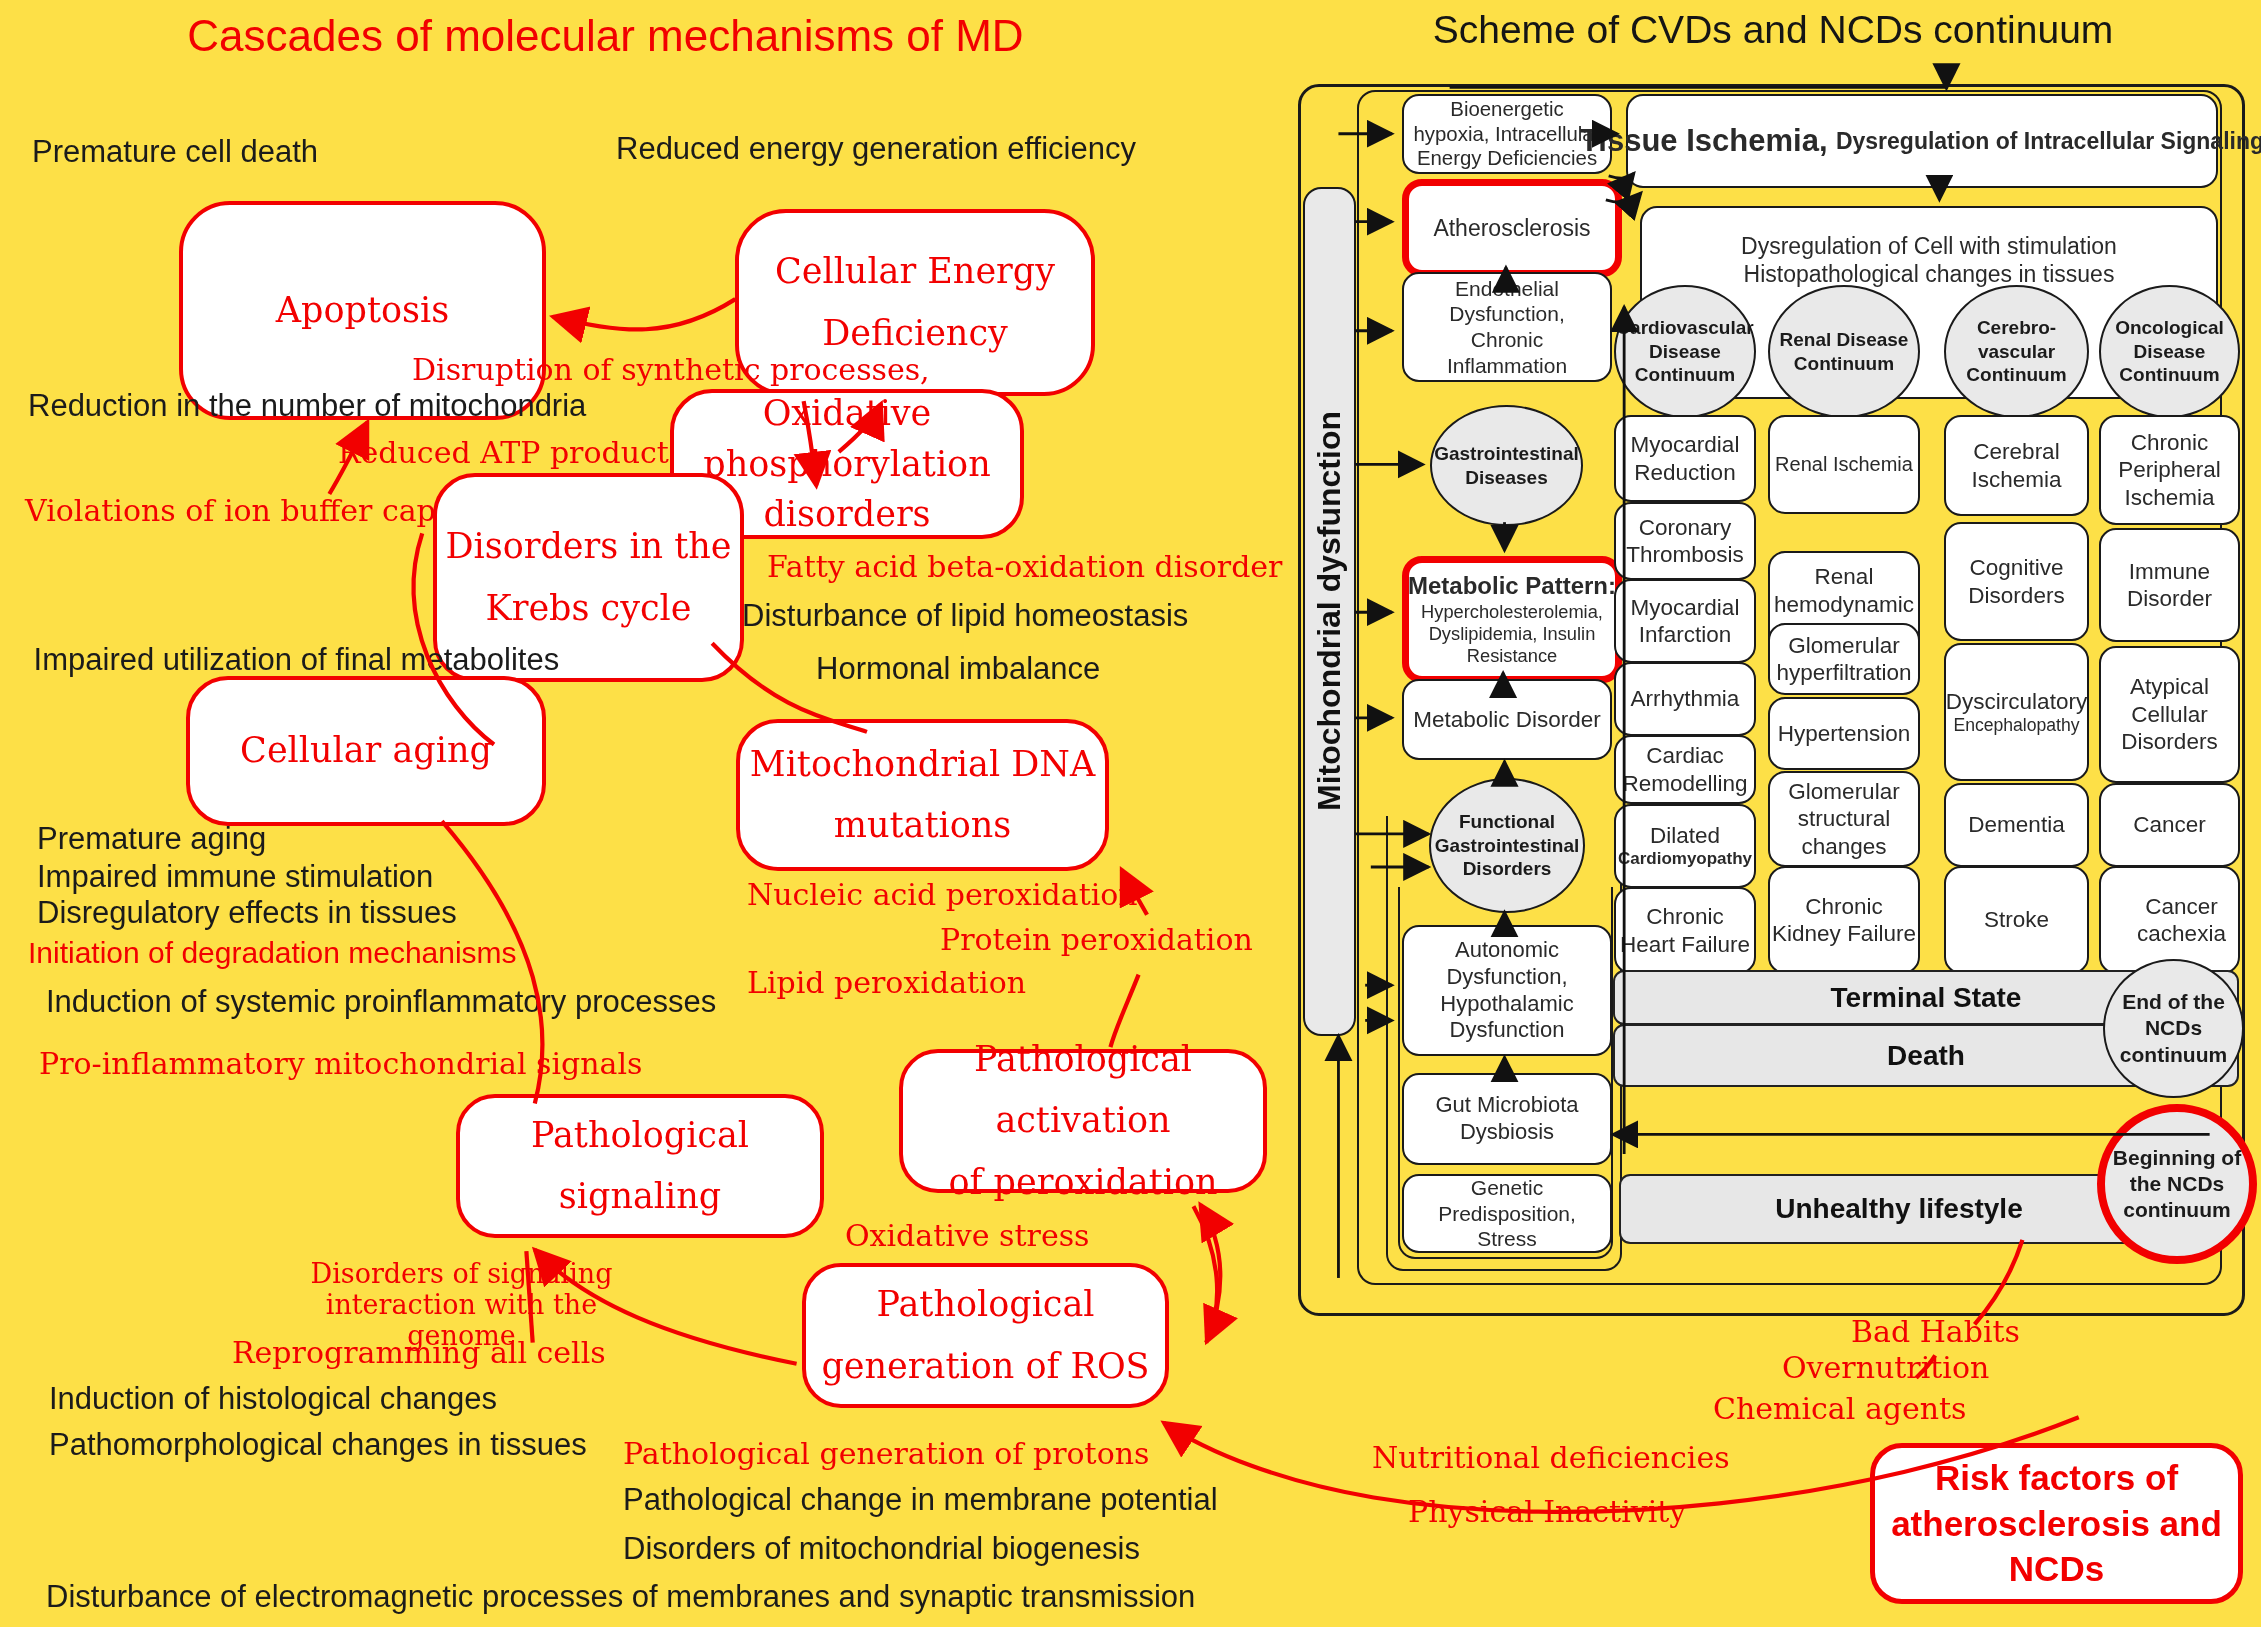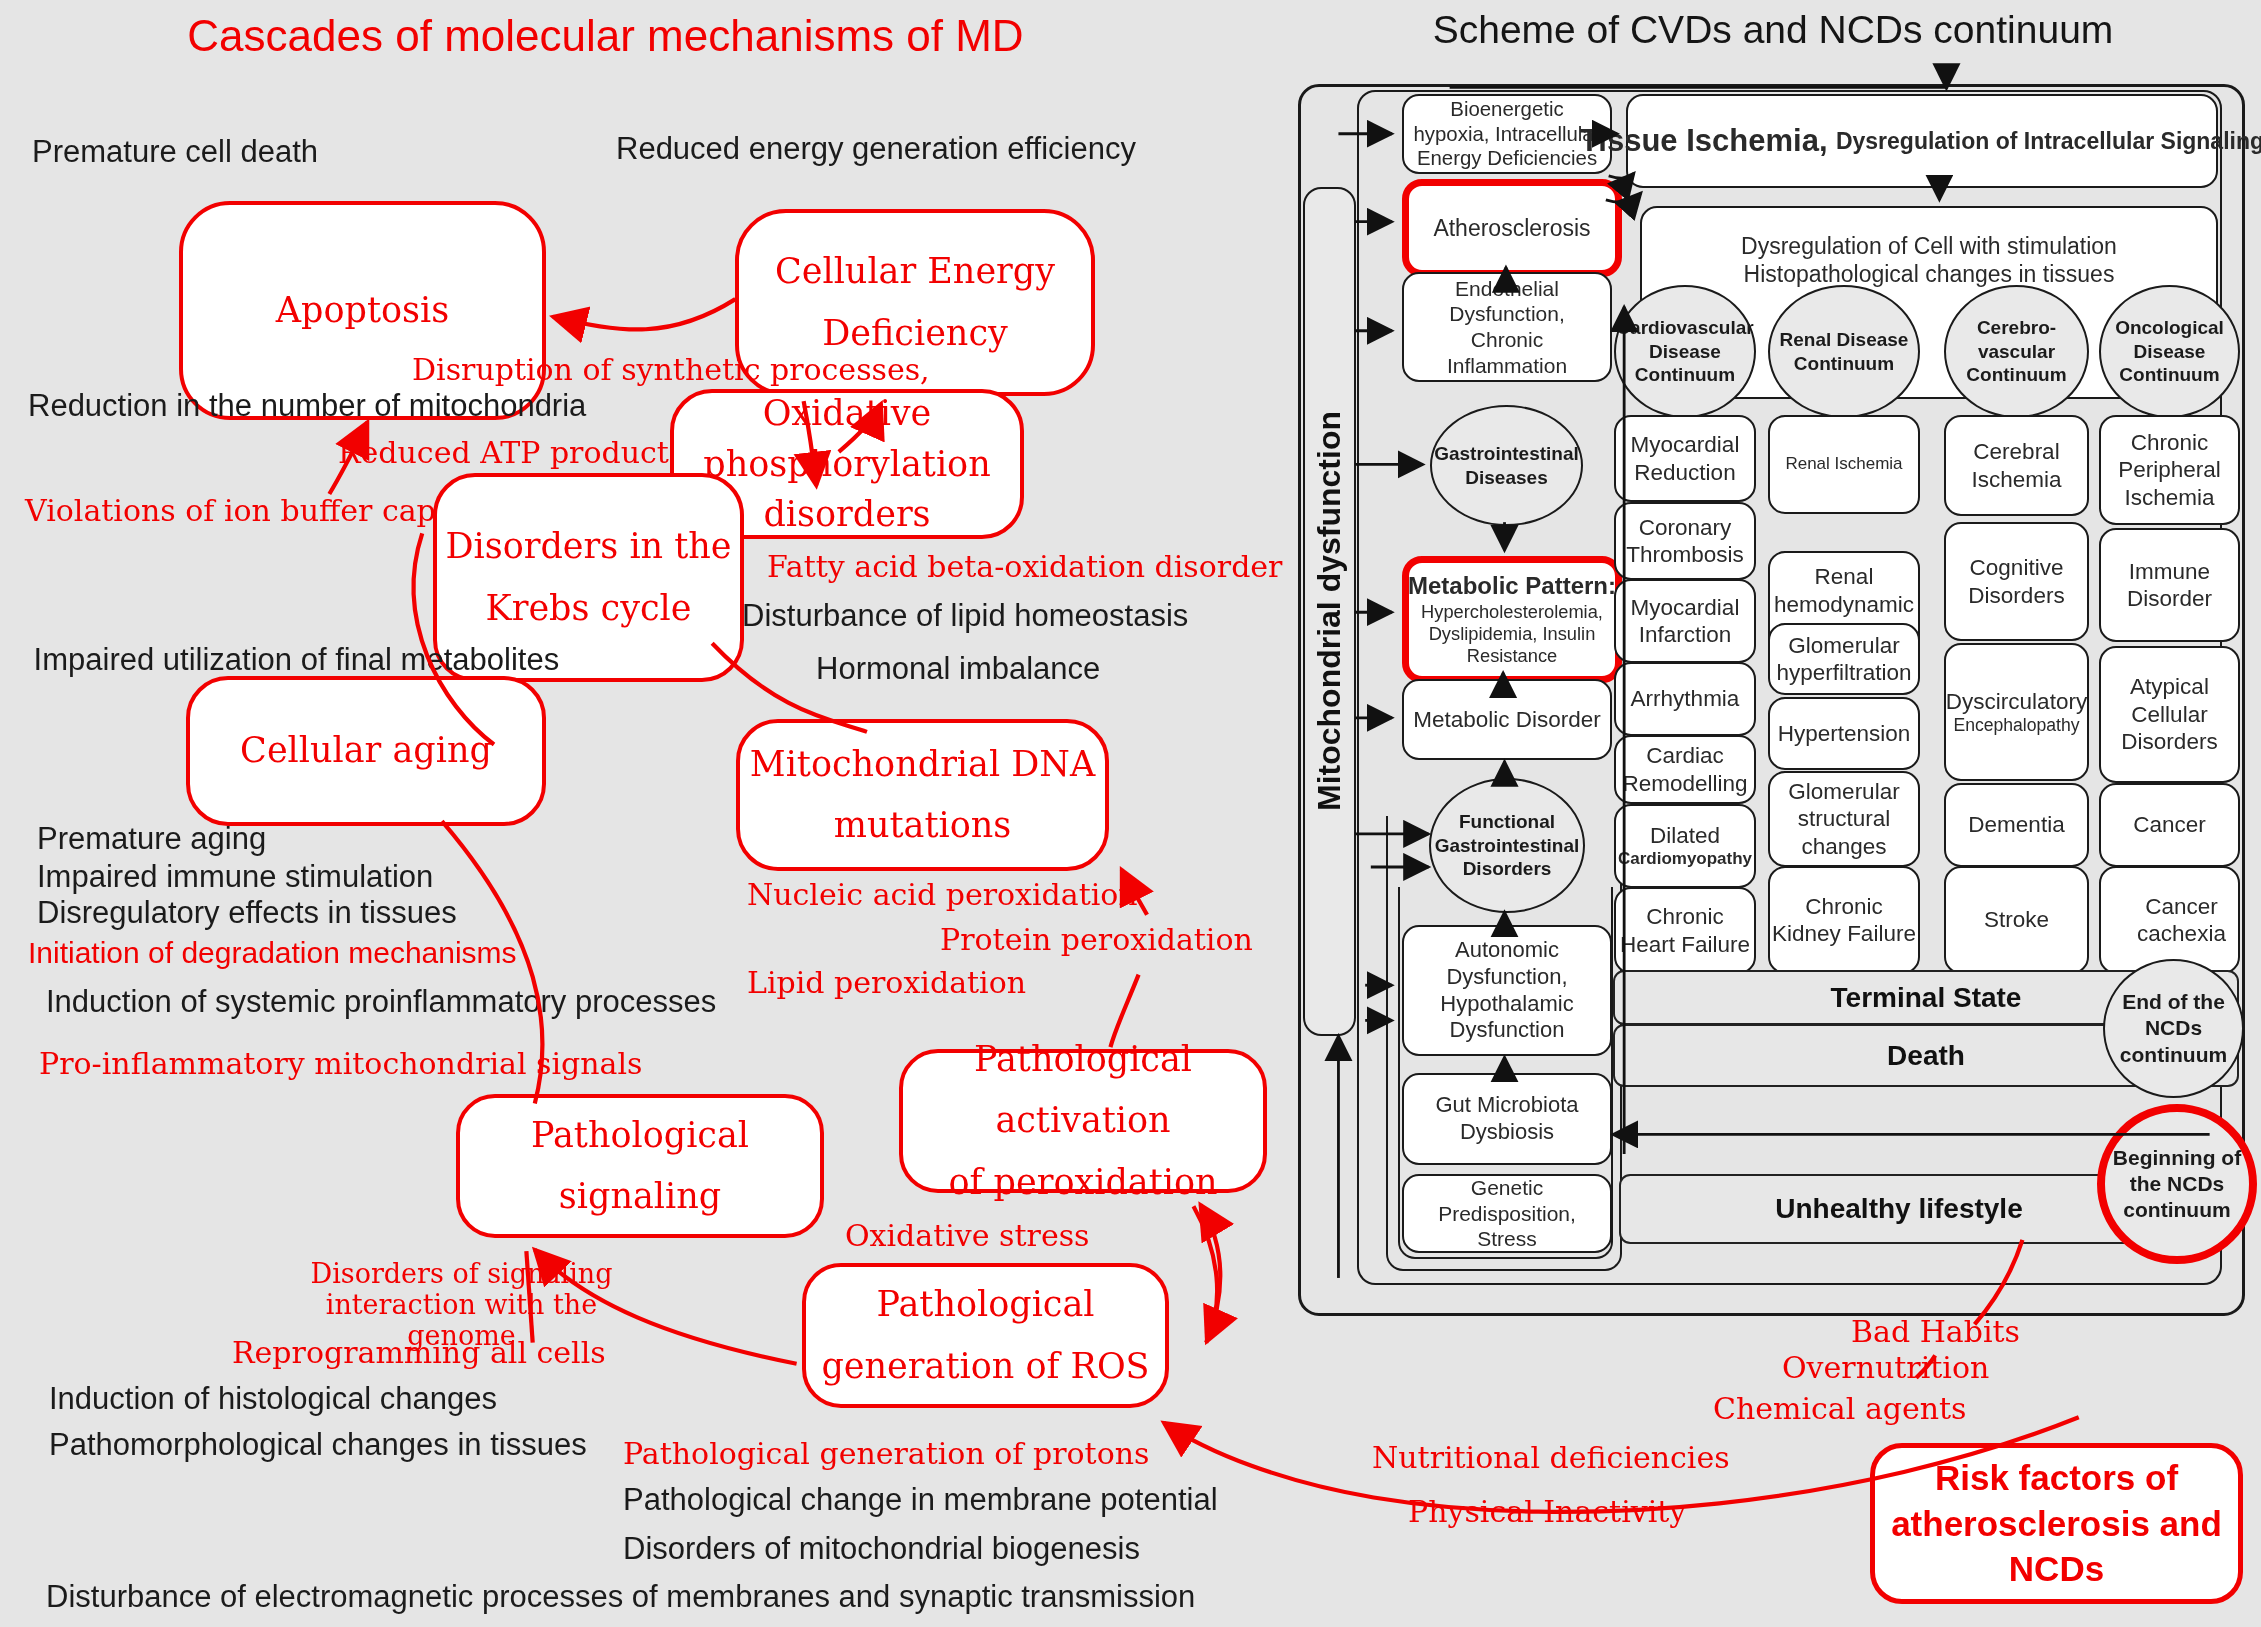--- a/index.html
+++ b/index.html
@@ -1,16 +1,16 @@
 <!DOCTYPE html>
 <html style="font-size:11.3px"><head>
 <meta charset="utf-8">
 <style>
   html,body{margin:0;padding:0;background:#fff;}
-  #canvas{position:relative;width:2261px;height:1627px;background:#e5e5e5;overflow:hidden;
+  #canvas{position:relative;width:2261px;height:1627px;background:#fde047;overflow:hidden;
           font-family:"Liberation Sans",sans-serif;}
   .abs{position:absolute;}
   
   .cas-title{font-size:44px;color:#f20000;text-align:center;white-space:nowrap;}
   .bk{font-size:31px;color:#1b1b1b;white-space:nowrap;line-height:1.15;}
   .rd{font-size:30px;color:#f20000;font-family:"DejaVu Serif",serif;white-space:nowrap;line-height:1.15;}
   .rd-sans{font-size:30px;color:#f20000;white-space:nowrap;line-height:1.15;}
   .rbox{border:4.2px solid #f20000;border-radius:42px;background:#fff;display:flex;
         align-items:center;justify-content:center;text-align:center;}
   .rbox span{white-space:pre-line;color:#f20000;font-family:"DejaVu Serif",serif;
@@ -211,21 +211,21 @@
         <span>Dilated</span>
         <span style="font-size: 17px; font-weight: bold;">Cardiomyopathy</span>
       </div>
       <div class="abs node" style="left: 1614px; top: 887px; width: 138px; height: 83px; font-size: 22.5px; flex-direction: column;">
         <span style="white-space: normal;">Chronic Heart Failure</span>
       </div>
       <div class="abs ell" style="left: 1768px; top: 285px; width: 148px; height: 129px; font-size: 19px;">
         <span>Renal Disease
 Continuum</span>
       </div>
-      <div class="abs node" style="left: 1768px; top: 415px; width: 148px; height: 95px; font-size: 17px; flex-direction: column;">
+      <div class="abs node" style="left: 1768px; top: 415px; width: 148px; height: 95px; font-size: 20px; flex-direction: column;">
         <span style="white-space: normal;">Renal Ischemia</span>
       </div>
       <div class="abs node" style="left: 1768px; top: 517px; width: 148px; height: 103px; font-size: 22.5px; flex-direction: column; margin-top: 34px;">
         <span style="white-space: normal;">Renal hemodynamic changes</span>
       </div>
       <div class="abs node" style="left: 1768px; top: 623px; width: 148px; height: 68px; font-size: 22.5px; flex-direction: column;">
         <span style="white-space: normal;">Glomerular hyperfiltration</span>
       </div>
       <div class="abs node" style="left: 1768px; top: 697px; width: 148px; height: 69px; font-size: 22.5px; flex-direction: column;">
         <span style="white-space: normal;">Hypertension</span>

